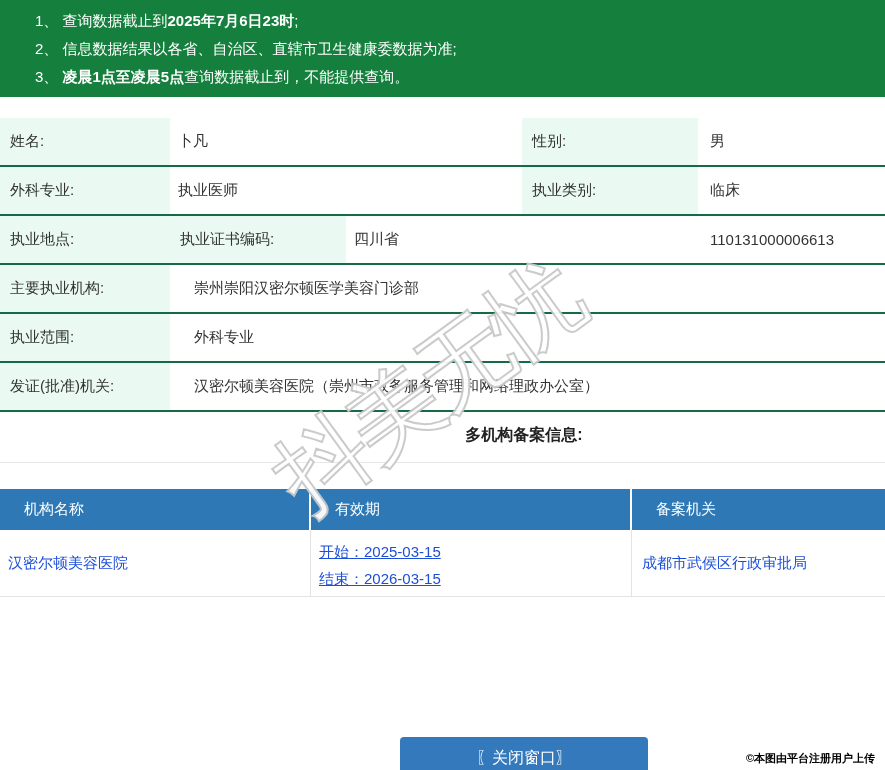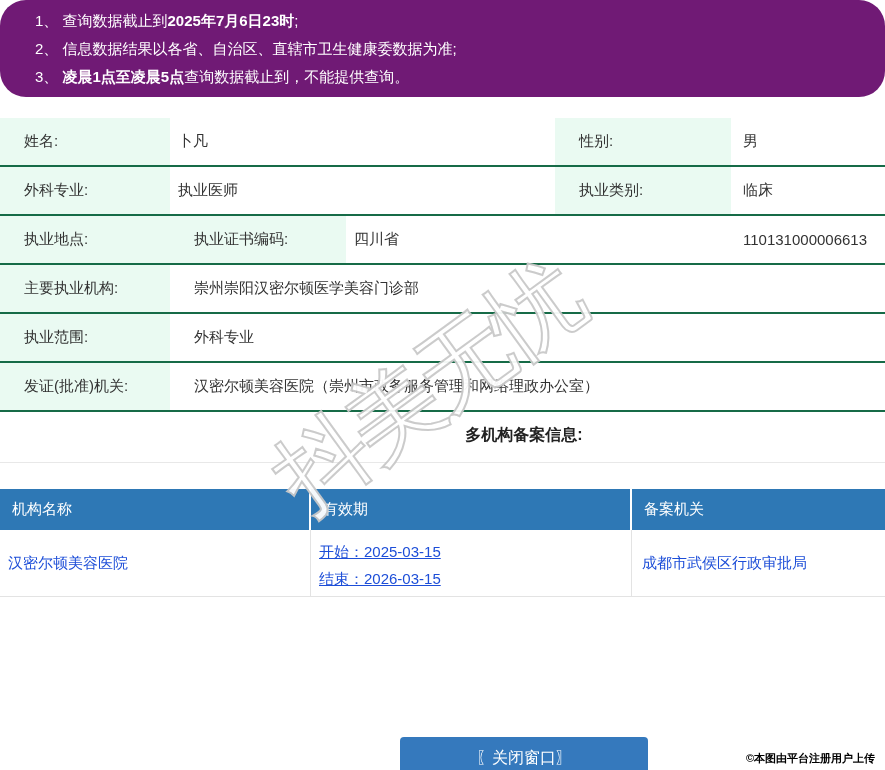--- a/index.html
+++ b/index.html
@@ -1,46 +1,46 @@
 <!DOCTYPE html>
 <html><head>
 <meta charset="utf-8">
 <style>
   * { margin:0; padding:0; box-sizing:border-box; }
   html,body { width:885px; height:770px; overflow:hidden; background:#fff;
               font-family:"Liberation Sans", sans-serif; }
   .page { position:relative; width:885px; height:770px; overflow:hidden; background:#fff; }
 
   
-  .notice { width:885px; height:97px; background:#701a75; color:#fff; padding:7px 0 0 35px;border-radius:26px; }
+  .notice { width:885px; height:97px; background:#15803d; color:#fff; padding:7px 0 0 35px; }
   .notice-line { height:28px; line-height:28px; font-size:15px; white-space:nowrap; }
   .notice-line b { font-weight:bold; }
 
   
   .info-table { margin-top:21px; width:885px; }
   .irow { display:flex; height:49px; border-bottom:2px solid #166b47; }
   .cell { display:flex; align-items:center; font-size:15px; color:#333; white-space:nowrap; overflow:hidden; }
-  .label { background:#eafaf2; padding-left:24px; }
+  .label { background:#eafaf2; padding-left:10px; }
   .value { padding-left:8px; }
   .w-l1 { width:170px; }
-  .w-v1 { width:385px;text-align:center; }
+  .w-v1 { width:352px;text-align:center; }
   .w-l2 { width:176px; }
   .w-v2 { flex:1; padding-left:12px; }
   .w-vfull { flex:1;padding-left:24px; }
 
   
   .section-title { margin-left:163px; margin-top:13px; height:20px; text-align:center;
                    font-size:16px; font-weight:bold; color:#222; }
   .divider { margin-top:17px; height:1px; background:#e8e8e8; }
 
   
   .org-table { margin-top:26px; width:885px; }
   .orow { display:flex; }
   .orow.head { height:41px; background:#2e78b5; color:#fff; font-size:15px; }
-  .orow.head .ocell { display:flex; align-items:center; padding-left:12px; }
+  .orow.head .ocell { display:flex; align-items:center; padding-left:24px; }
   .orow.head .c1, .orow.head .c2 { border-right:2px solid #fff; }
   .orow.body { height:67px; border-bottom:1px solid #e3e3e3; font-size:15px; color:#1d4ed8; }
   .orow.body .c1, .orow.body .c2 { border-right:1px solid #e3e3e3; }
   .c1 { width:311px; }
   .c2 { width:321px; }
   .c3 { flex:1; padding-left:10px; }
   .orow.body .c1 { display:flex; align-items:center; padding-left:8px; }
   .orow.body .c2 { padding:8px 0 0 8px;text-decoration:underline; }
   .orow.body .c2 div { line-height:27px; }
   .orow.body .c3 { display:flex; align-items:center; }

